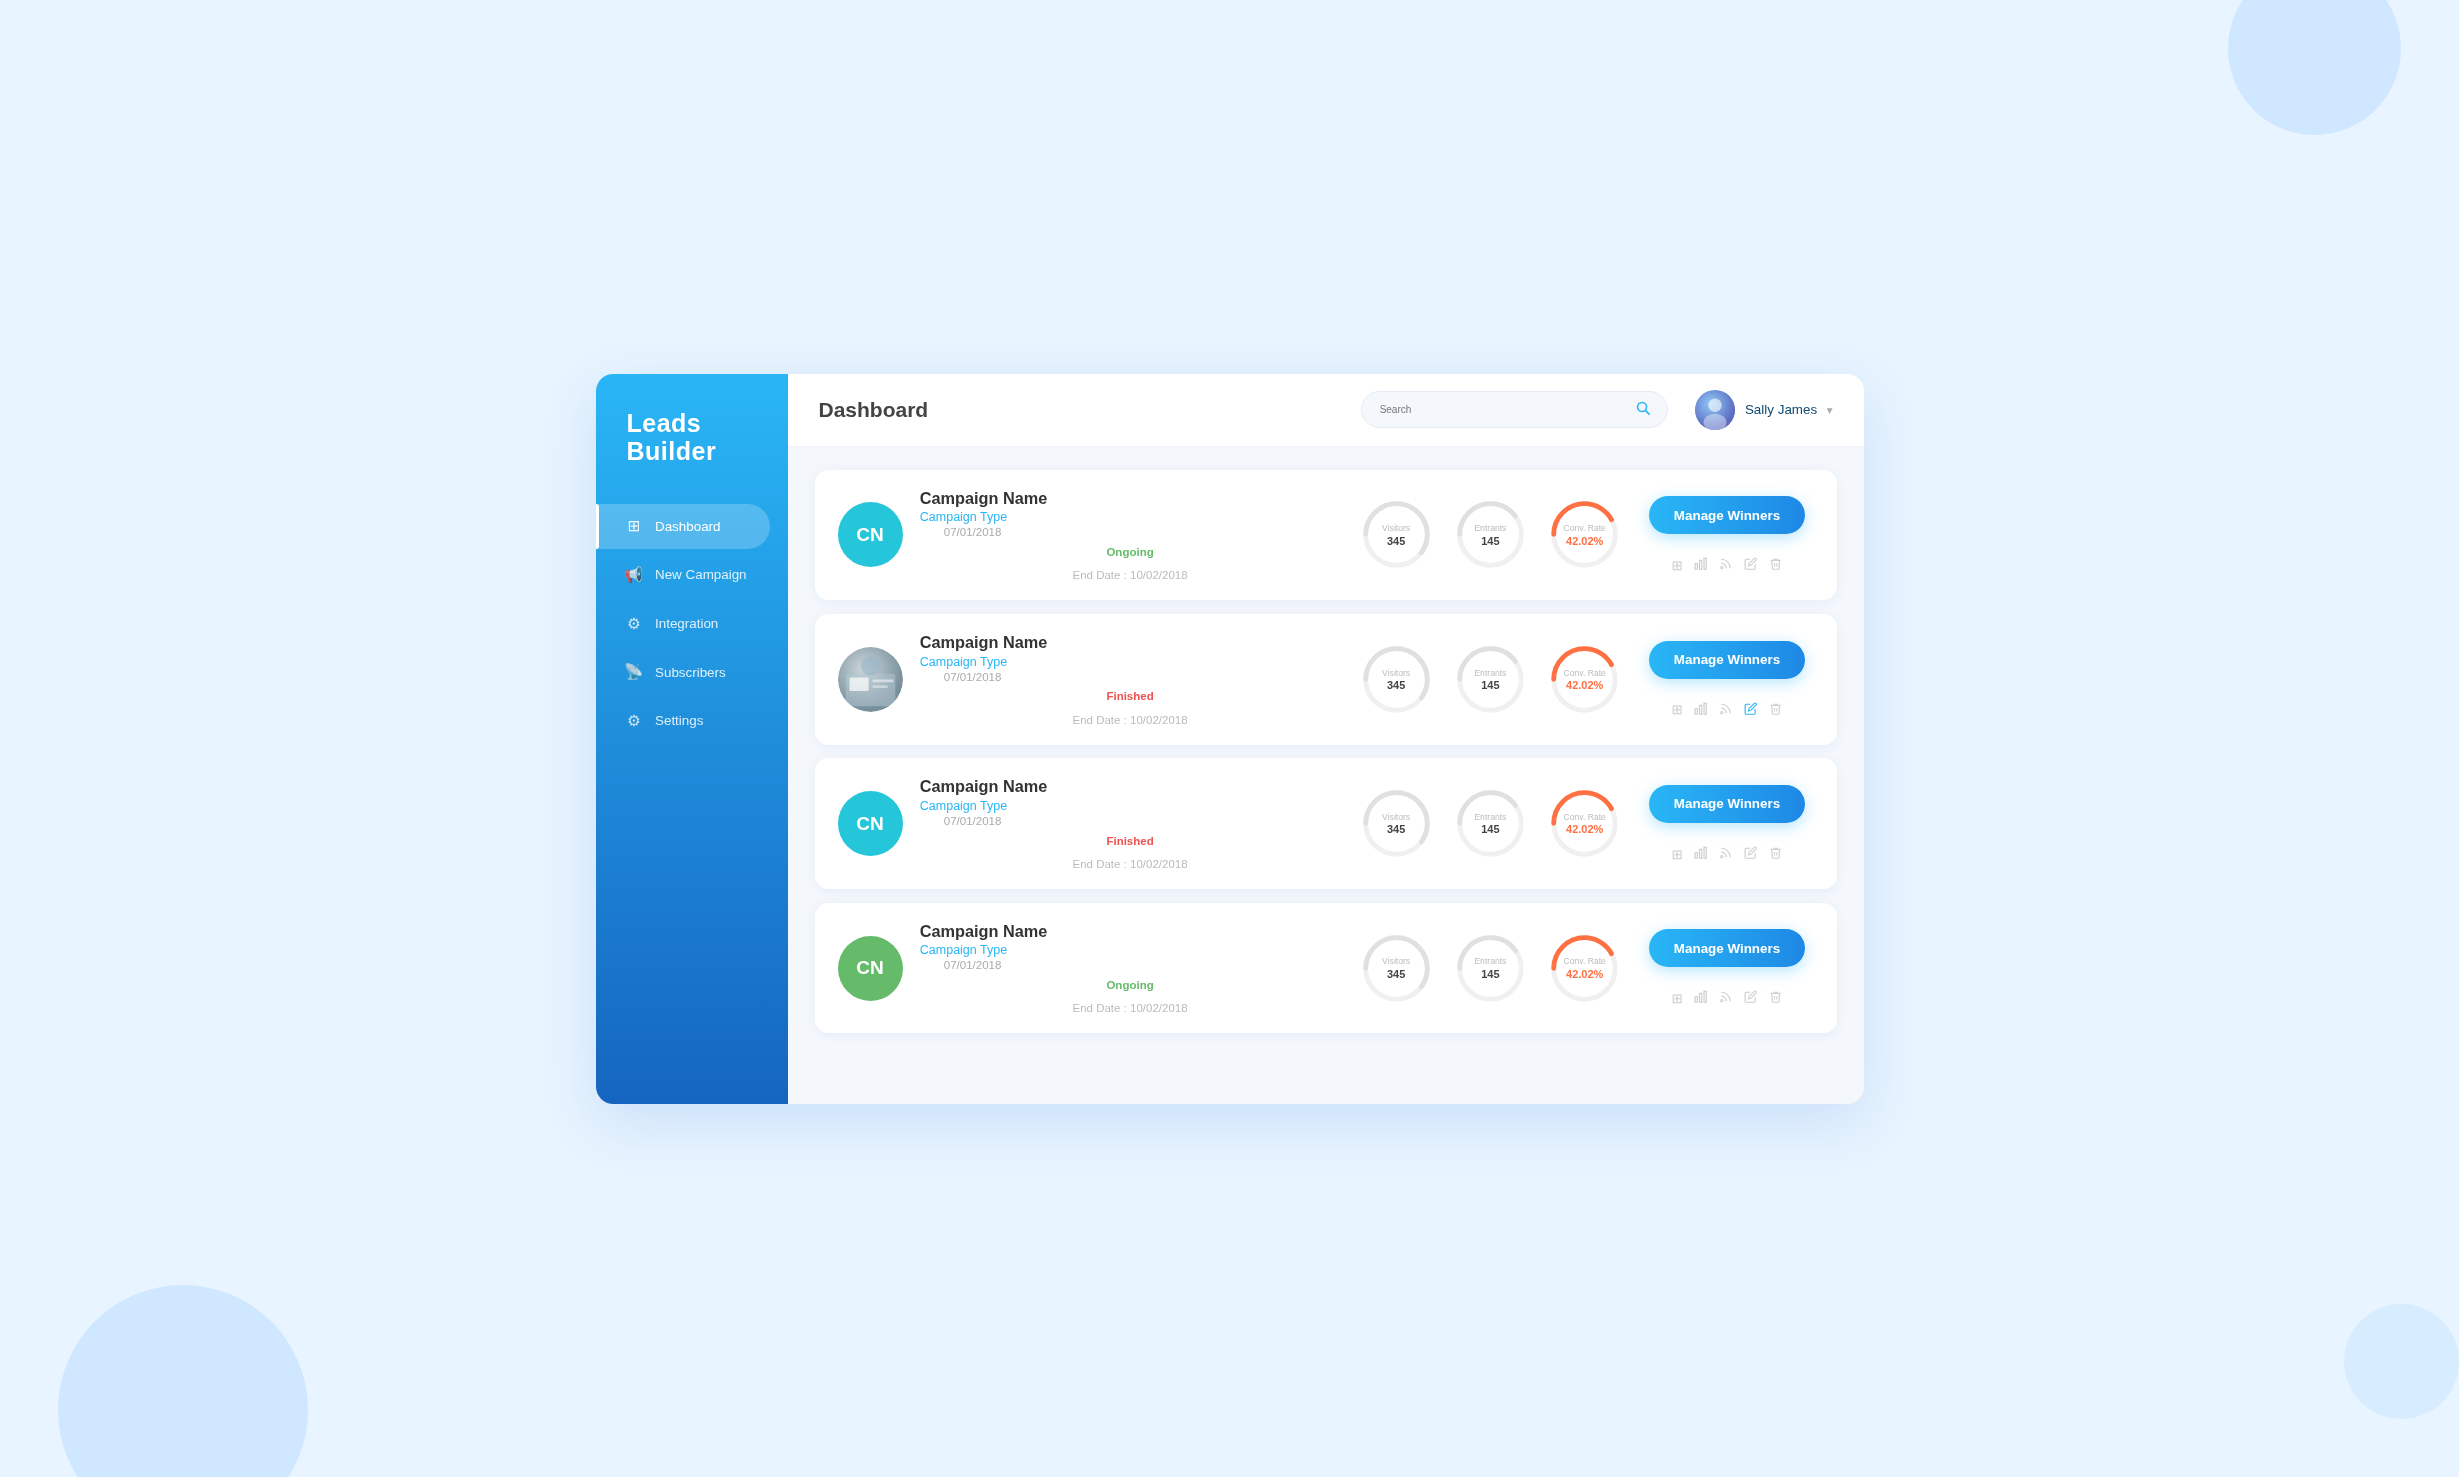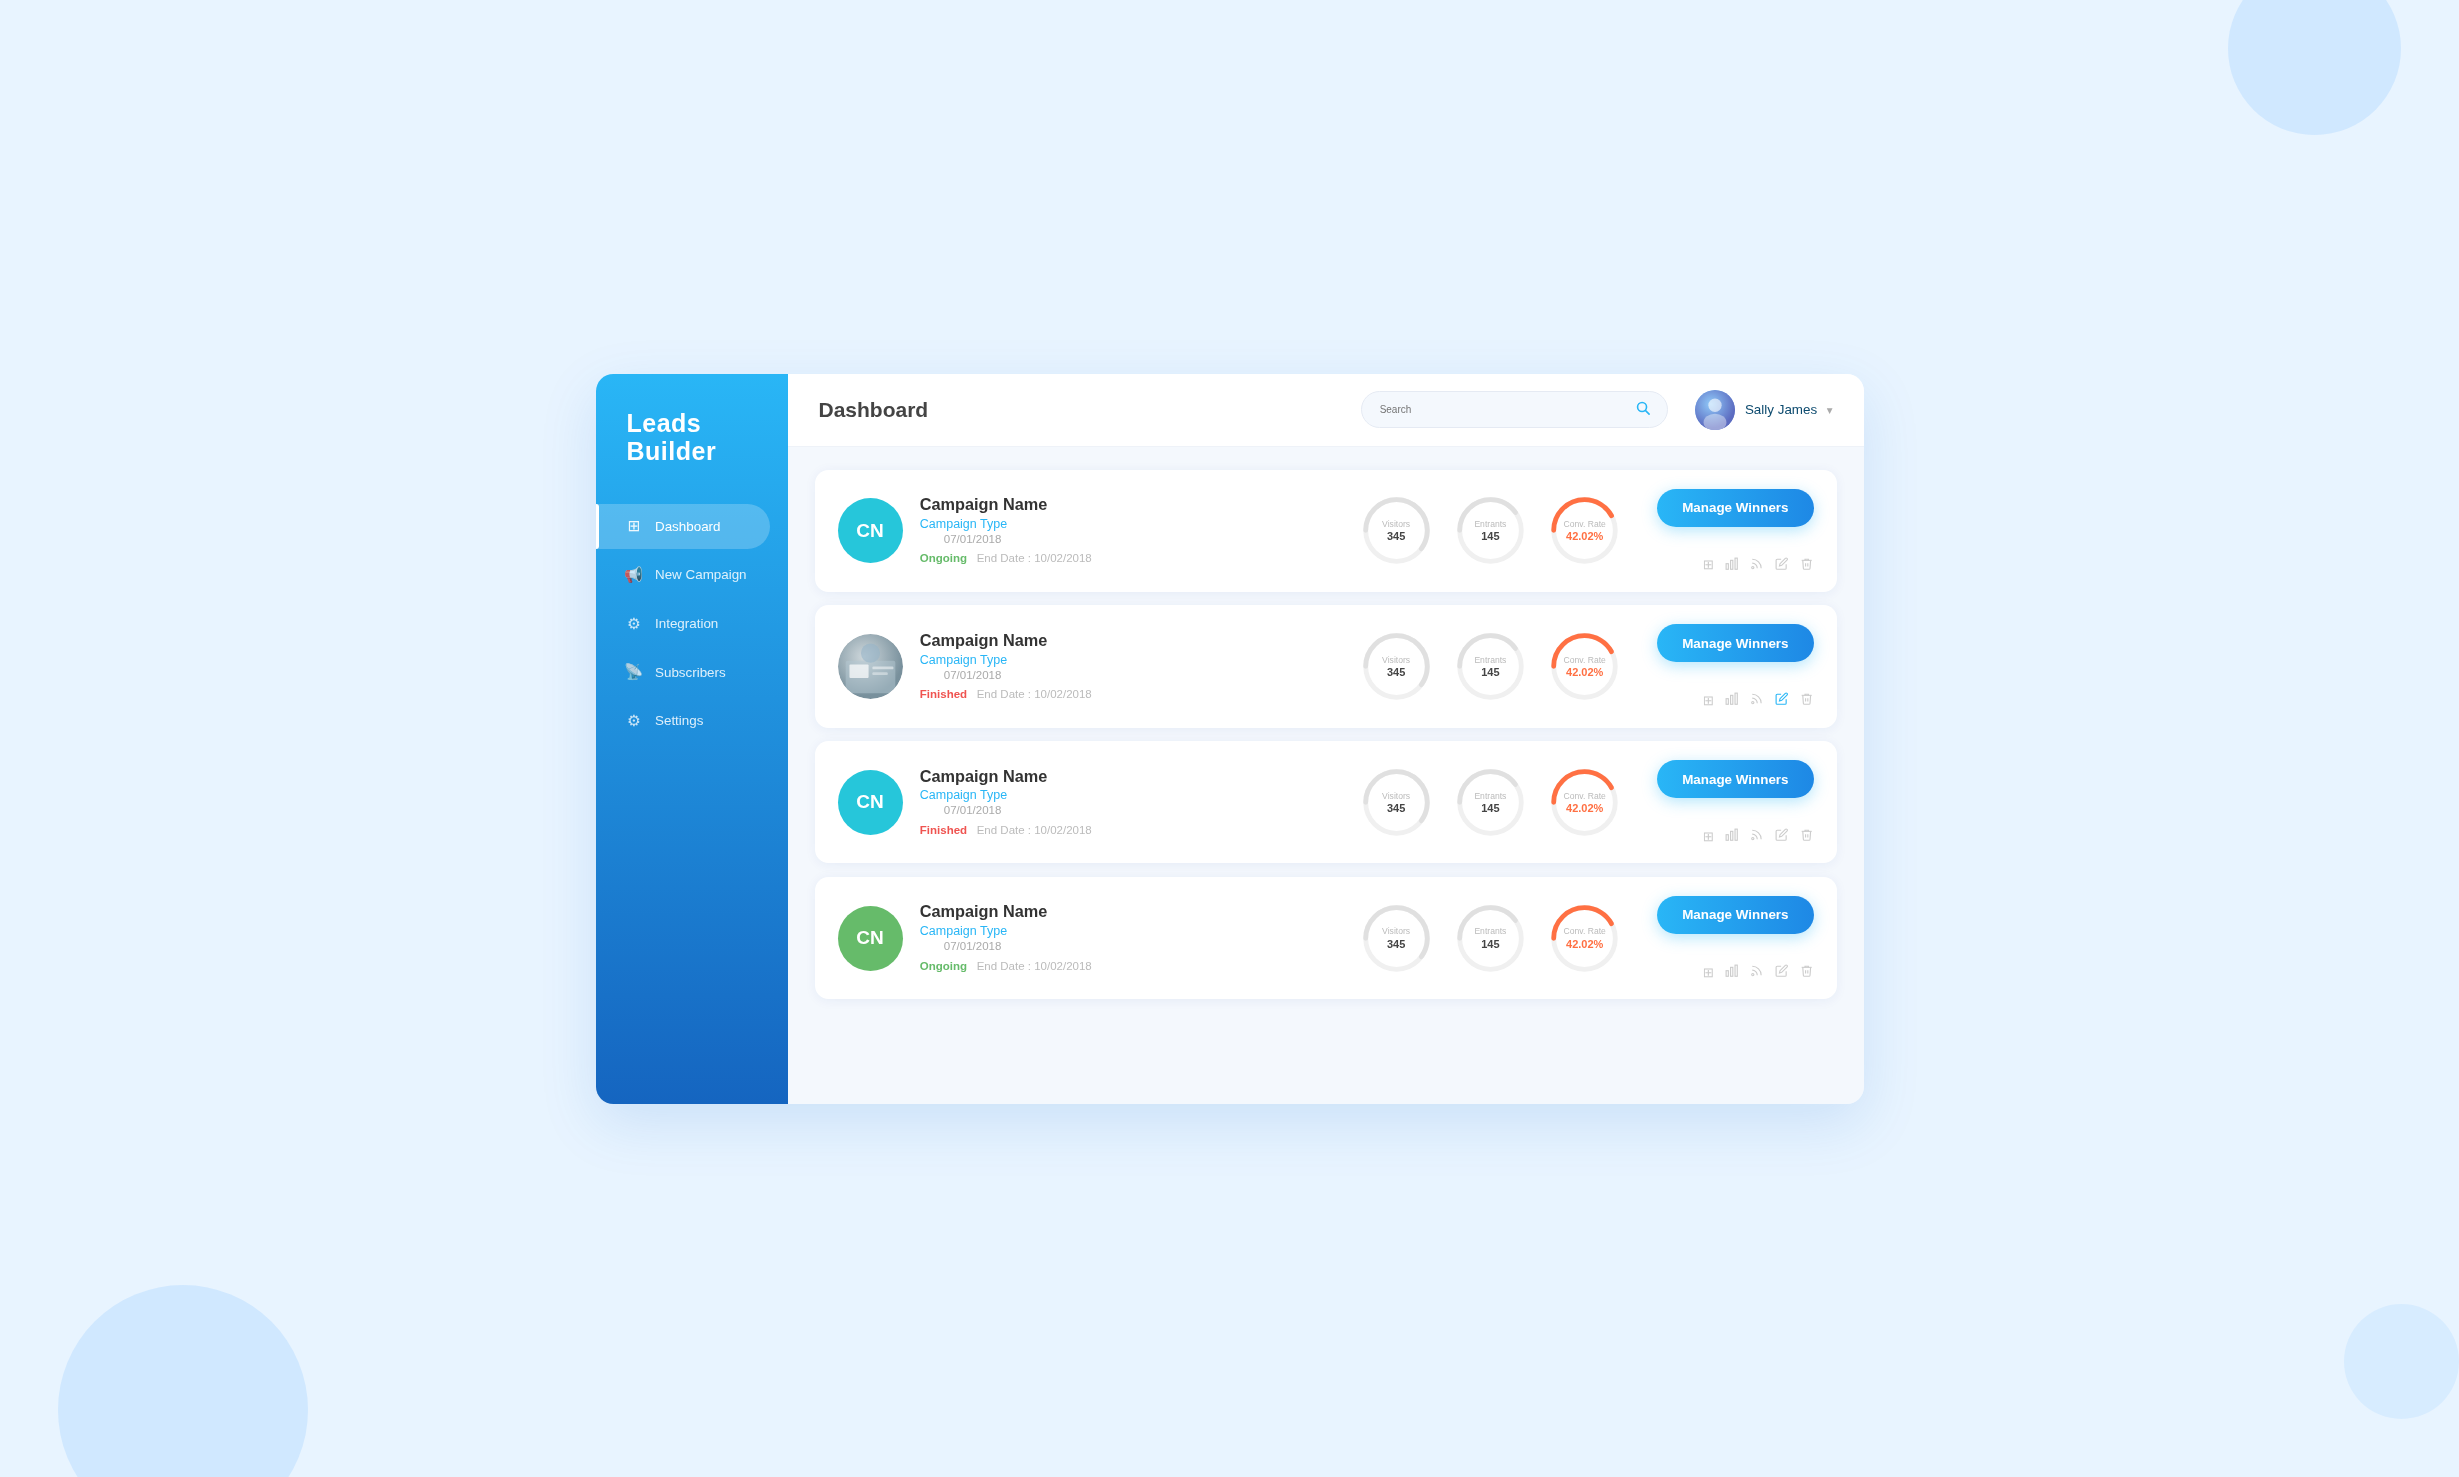--- a/index.html
+++ b/index.html
@@ -244,20 +244,21 @@
       color: #aaa;
       margin-bottom: 5.8px;
       margin-left: 24px;
     }
     .campaign-status-line {
       display: flex;
       align-items: center;
       gap: 9.6px;
       font-size: 11.5px;
       color: #bbb;
+      flex-direction: column;
     }
     .status-badge {
       font-size: 11.5px;
       font-weight: 600;
       padding: 1.9px 0;
     }
     .status-ongoing { color: #66bb6a; }
     .status-finished { color: #ef5350; }
 
     
@@ -304,22 +305,22 @@
       font-size: 11px;
       font-weight: 700;
       color: #444;
     }
     .stat-value-orange { color: #ff7043; }
 
     
     .campaign-actions {
       display: flex;
       flex-direction: column;
-      align-items: flex-end;
-      gap: 30px;
+      align-items: center;
+      gap: 23px;
       flex-shrink: 0;
       min-width: 173px;
     }
     .manage-btn {
       background: linear-gradient(90deg, #29b6f6, #1e88e5);
       color: #fff;
       border: none;
       border-radius: 29px;
       padding: 11.5px 25px;
       font-size: 13.4px;

